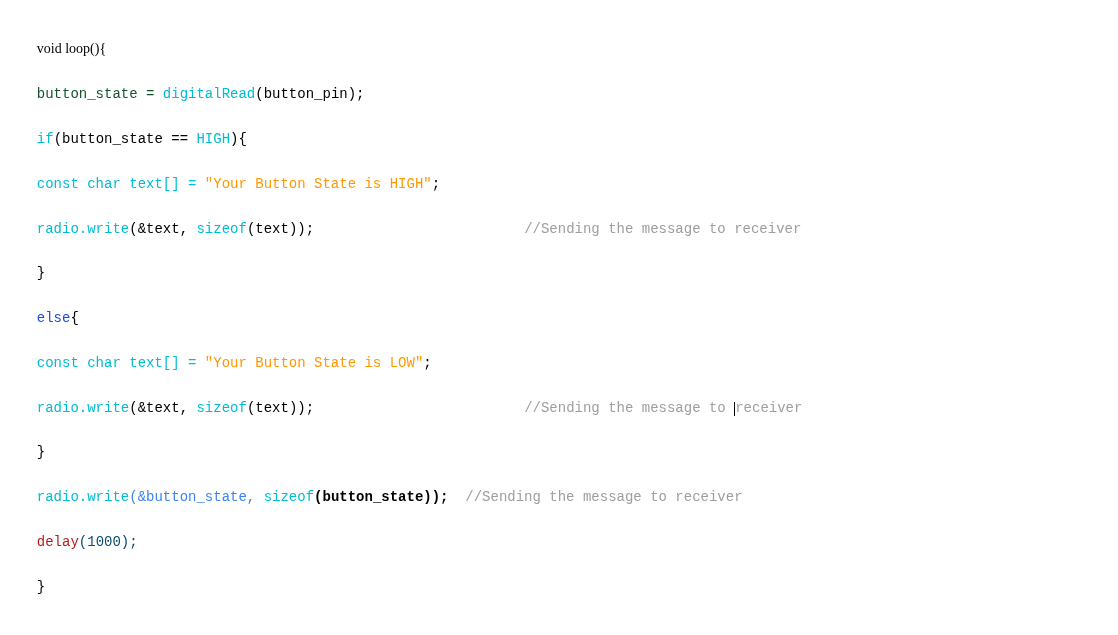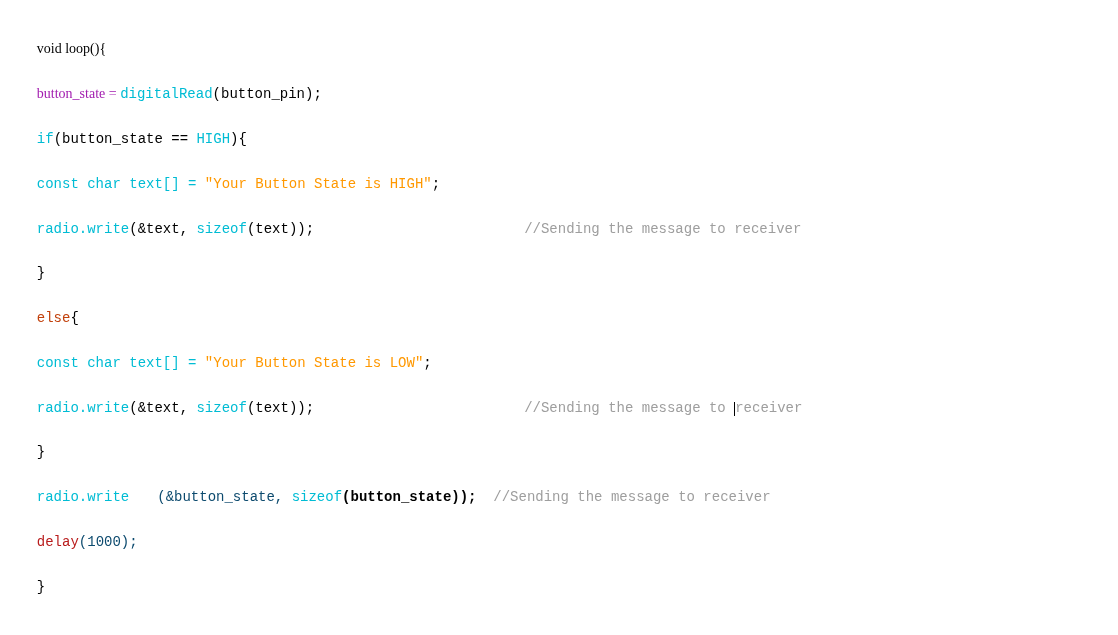--- a/index.html
+++ b/index.html
@@ -28,25 +28,25 @@
       height: 1em;
       background-color: #000;
       vertical-align: text-bottom;
     }
   </style>
 </head>
 <body>
 
 <div class="code-block">
   <span><span style="color:#000000;font-family:Liberation Serif, serif;">void loop(){</span></span><br>
-  <span><span style="color:#a21caf;font-family:Liberation Serif, serif;">button_state = </span><span style="color:#00bcd4;">digitalRead</span><span style="color:#000000;">(button_pin);</span></span><br>
+  <span><span style="color:#14532d;">button_state = </span><span style="color:#00bcd4;">digitalRead</span><span style="color:#000000;">(button_pin);</span></span><br>
   <span><span style="color:#00bcd4;">if</span><span style="color:#000000;">(button_state == </span><span style="color:#00bcd4;">HIGH</span><span style="color:#000000;">){</span></span><br>
   <span><span style="color:#00bcd4;">const char text[] = </span><span style="color:#ff9800;">"Your Button State is HIGH"</span><span style="color:#000000;">;</span></span><br>
   <span><span style="color:#00bcd4;">radio.write</span><span style="color:#000000;">(&amp;text, </span><span style="color:#00bcd4;">sizeof</span><span style="color:#000000;">(text));</span><span style="color:#9e9e9e;">                         //Sending the message to receiver</span></span><br>
   <span><span style="color:#000000;">}</span></span><br>
-  <span><span style="color:#c2410c;font-family:Liberation Mono, monospace;">else</span><span style="color:#000000;">{</span></span><br>
+  <span><span style="color:#1d4ed8;font-family:Liberation Mono, monospace;">else</span><span style="color:#000000;">{</span></span><br>
   <span><span style="color:#00bcd4;">const char text[] = </span><span style="color:#ff9800;">"Your Button State is LOW"</span><span style="color:#000000;">;</span></span><br>
   <span><span style="color:#00bcd4;">radio.write</span><span style="color:#000000;">(&amp;text, </span><span style="color:#00bcd4;">sizeof</span><span style="color:#000000;">(text));</span><span style="color:#9e9e9e;">                         //Sending the message to </span><span class="text-cursor"></span><span style="color:#9e9e9e;margin-top:36px;">receiver</span></span><br>
   <span><span style="color:#000000;">}</span></span><br>
-  <span><span style="color:#00bcd4;">radio.write</span><span style="color:#0c4a6e;margin-left:28px;">(&amp;button_state, </span><span style="color:#00bcd4;">sizeof</span><span style="color:#000000;font-weight:bold;">(button_state));</span><span style="color:#9e9e9e;">  //Sending the message to receiver</span></span><br>
+  <span><span style="color:#00bcd4;">radio.write</span><span style="color:#3b82f6;">(&amp;button_state, </span><span style="color:#00bcd4;">sizeof</span><span style="color:#000000;font-weight:bold;">(button_state));</span><span style="color:#9e9e9e;">  //Sending the message to receiver</span></span><br>
   <span><span style="color:#b91c1c;">delay</span><span style="color:#0c4a6e;">(1000);</span></span><br>
   <span><span style="color:#000000;">}</span></span><br>
 </div>
 
 </body></html>

